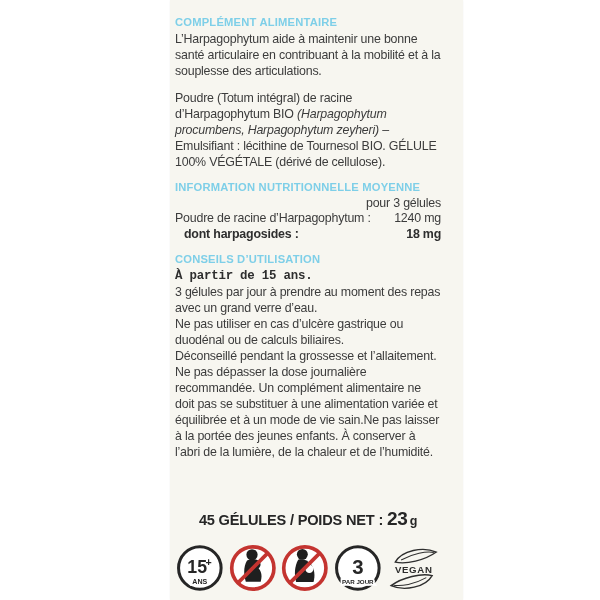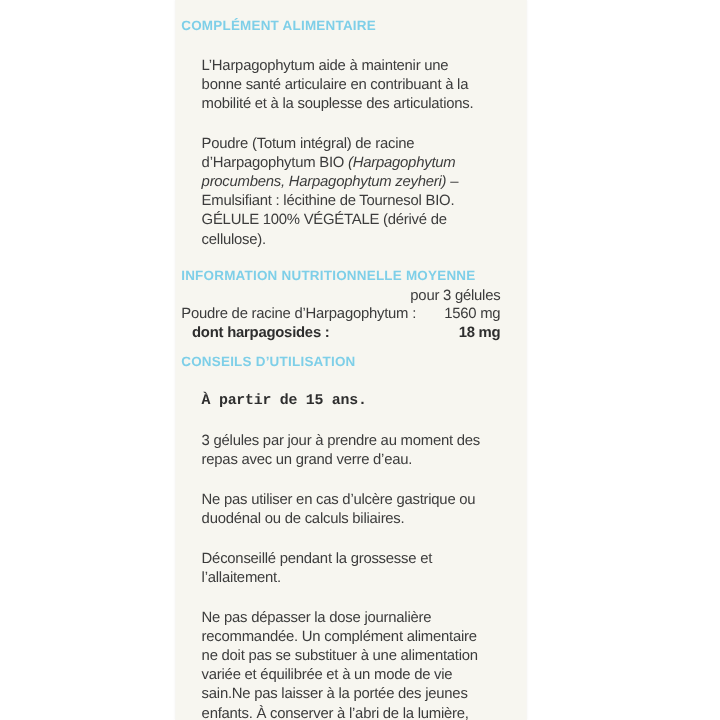--- a/index.html
+++ b/index.html
@@ -2,36 +2,36 @@
 <html><head>
 <meta charset="utf-8">
 <style>
   html,body{margin:0;padding:0;}
   body{
     width:600px;height:600px;background:#ffffff;overflow:hidden;
     font-family:"Liberation Sans", sans-serif;
   }
   .canvas{position:relative;width:600px;height:600px;background:#ffffff;}
   .label{
-    position:absolute;left:146px;top:0;width:293px;height:600px;
+    position:absolute;left:170px;top:0;width:293px;height:600px;
     background:#f7f6f0;
     box-shadow:0 0 2px rgba(0,0,0,0.05);
     box-sizing:border-box;
     padding:16px 22px 0 5px;
     color:#3c3c3c;
   }
   h2.hd{
     margin:0 0 2px 0;
     font-size:11.2px;line-height:13px;font-weight:bold;
     letter-spacing:0.2px;
     color:#7ecfe8;
   }
   section{margin:0 0 11px 0;}
   p.body{
-    margin:17px;
+    margin:0;
     font-size:12.4px;line-height:16px;letter-spacing:-0.2px;
     color:#3c3c3c;
   }
   p.body.bold{font-weight:bold;color:#2e2e2e;font-family:Liberation Mono, monospace;}
   em{font-style:italic;}
   .per-serving{
     font-size:12.4px;line-height:15px;letter-spacing:-0.2px;
     text-align:right;
   }
   .nrow{
@@ -69,21 +69,21 @@
 
     <section>
       <p class="body"><span>Poudre (Totum intégral) de racine d’Harpagophytum BIO </span><em>(Harpagophytum procumbens, Harpagophytum zeyheri)</em><span> – Emulsifiant : lécithine de Tournesol BIO. GÉLULE 100% VÉGÉTALE (dérivé de cellulose).</span></p>
     </section>
 
     <section>
       <h2 class="hd">INFORMATION NUTRITIONNELLE MOYENNE</h2>
       <div class="per-serving">pour 3 gélules</div>
       <div class="nrow">
         <span>Poudre de racine d’Harpagophytum :</span>
-        <span class="val">1560 mg</span>
+        <span class="val">1240 mg</span>
       </div>
       <div class="nrow bold indent">
         <span>dont harpagosides :</span>
         <span class="val">18 mg</span>
       </div>
     </section>
 
     <section>
       <h2 class="hd">CONSEILS D’UTILISATION</h2>
       <p class="body bold">À partir de 15 ans.</p>

